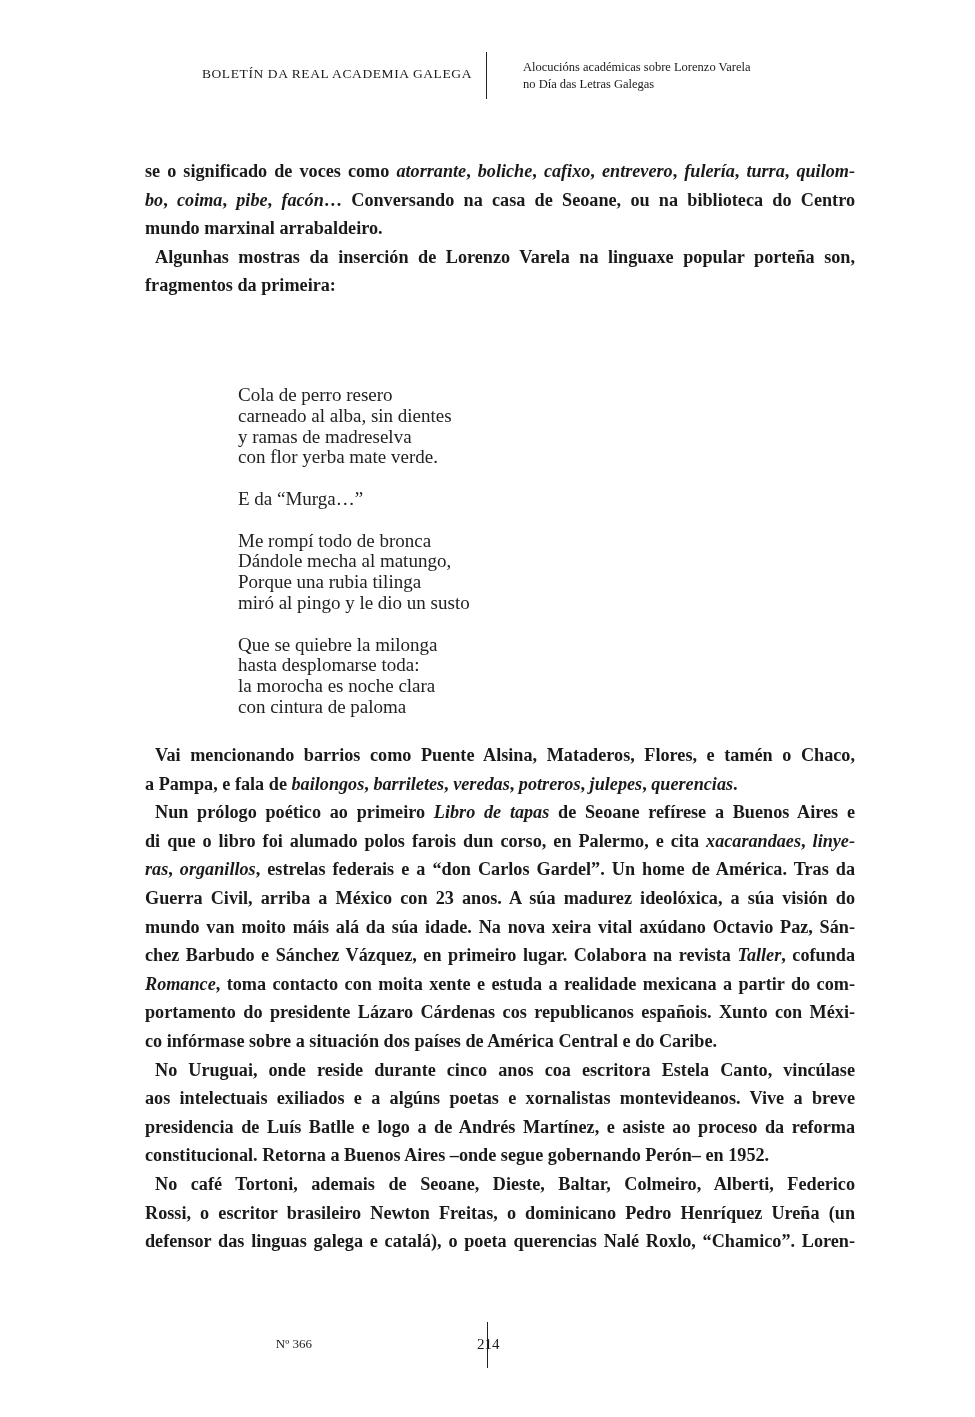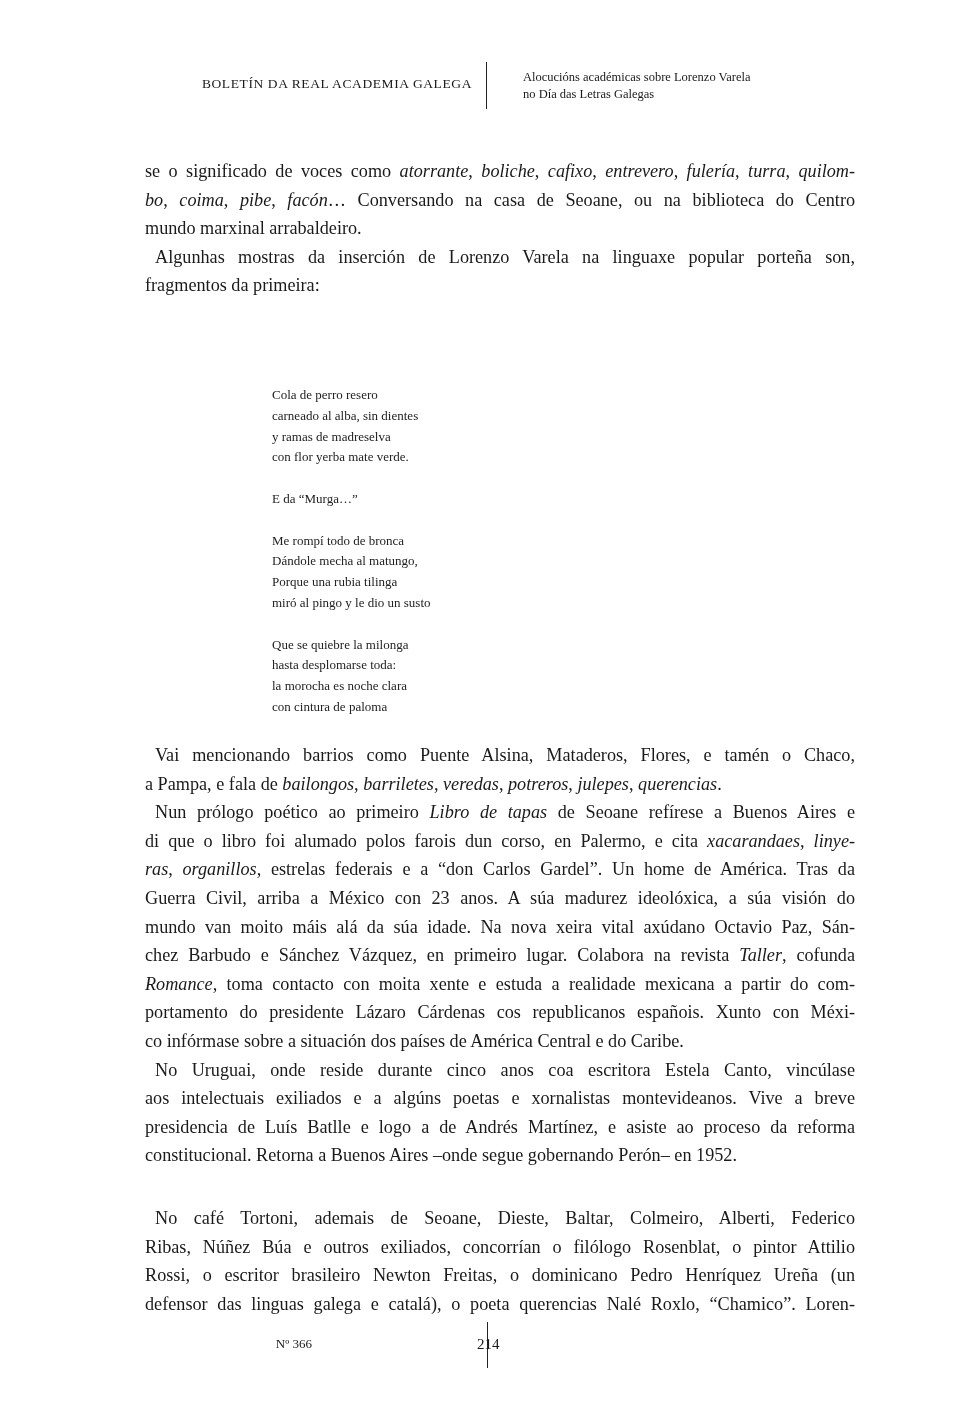--- a/index.html
+++ b/index.html
@@ -1,39 +1,39 @@
 <!DOCTYPE html>
 <html><head>
   <meta charset="utf-8">
   <style>
     html, body { margin: 0; padding: 0; background: #ffffff; }
     body {
       width: 975px; height: 1417px; position: relative; overflow: hidden;
       font-family: "Liberation Serif", "DejaVu Serif", serif; color: #1a1a1a;
     }
-    .header { position: absolute; top: 52px; left: 0; width: 975px; height: 50px; margin-top: 10px; }
+    .header { position: absolute; top: 52px; left: 0; width: 975px; height: 50px; }
     .header .journal {
       position: absolute; right: 503px; top: 14px;
       font-size: 13.5px; letter-spacing: 0.6px; white-space: nowrap;
     }
     .header .vrule { position: absolute; left: 486px; top: 0; width: 1px; height: 47px; background: #222; }
     .header .section {
       position: absolute; left: 523px; top: 7px;
       font-size: 12.5px; line-height: 17px; white-space: nowrap;
     }
     .body {
       position: absolute; left: 145px; top: 157px; width: 710px;
       font-size: 18.2px; line-height: 28.6px; text-align: justify;
     }
-    .body p { margin: 0; }
+    .body p { margin: 0; font-weight: bold; }
     .body .line { display: block; text-align-last: justify; white-space: nowrap; }
     .body .line.last { text-align-last: left; }
     .poem {
       position: absolute; left: 238px; top: 385px;
-      font-size: 13px; line-height: 20.8px; color: #222; margin-left: 34px;
+      font-size: 19px; line-height: 20.8px; color: #222;
     }
     .poem .stanza { margin-bottom: 20.8px; }
     .poem .stanza:last-child { margin-bottom: 0; }
     .footer { position: absolute; top: 1322px; left: 0; width: 816px; height: 48px; }
     .footer .issue { position: absolute; right: 504px; top: 14px; font-size: 13px; white-space: nowrap; }
     .footer .vrule { position: absolute; left: 487px; top: 0; width: 1px; height: 46px; background: #222; }
     .footer .page { position: absolute; left: 477px; top: 14px; font-size: 15px; font-weight: normal; }
     em { font-style: italic; }
   </style>
 </head>
@@ -100,22 +100,21 @@
       <span class="line"><span>portamento do presidente Lázaro Cárdenas cos republicanos españois. Xunto con Méxi-</span></span>
       <span class="line last"><span>co infórmase sobre a situación dos países de América Central e do Caribe.</span></span>
     </p>
     <p>
       <span class="line" style="text-indent: 10px;"><span>No Uruguai, onde reside durante cinco anos coa escritora Estela Canto, vincúlase</span></span>
       <span class="line"><span>aos intelectuais exiliados e a algúns poetas e xornalistas montevideanos. Vive a breve</span></span>
       <span class="line"><span>presidencia de Luís Batlle e logo a de Andrés Martínez, e asiste ao proceso da reforma</span></span>
       <span class="line last"><span>constitucional. Retorna a Buenos Aires –onde segue gobernando Perón– en 1952.</span></span>
     </p>
     <p>
-      <span class="line" style="text-indent: 10px; margin-top: 34px;"><span>No café Tortoni, ademais de Seoane, Dieste, Baltar, Colmeiro, Alberti, Federico</span></span>
-      <span class="line"><span>Ribas, Núñez Búa e outros exiliados, concorrían o filólogo Rosenblat, o pintor Attilio</span></span>
+      <span class="line" style="text-indent: 10px;"><span>No café Tortoni, ademais de Seoane, Dieste, Baltar, Colmeiro, Alberti, Federico</span></span>
       <span class="line"><span>Rossi, o escritor brasileiro Newton Freitas, o dominicano Pedro Henríquez Ureña (un</span></span>
       <span class="line"><span>defensor das linguas galega e catalá), o poeta querencias Nalé Roxlo, “Chamico”. Loren-</span></span>
     </p>
   </div>
 
 <div class="footer">
   <span class="issue">Nº 366</span>
   <div class="vrule"></div>
   <span class="page">214</span>
 </div>

